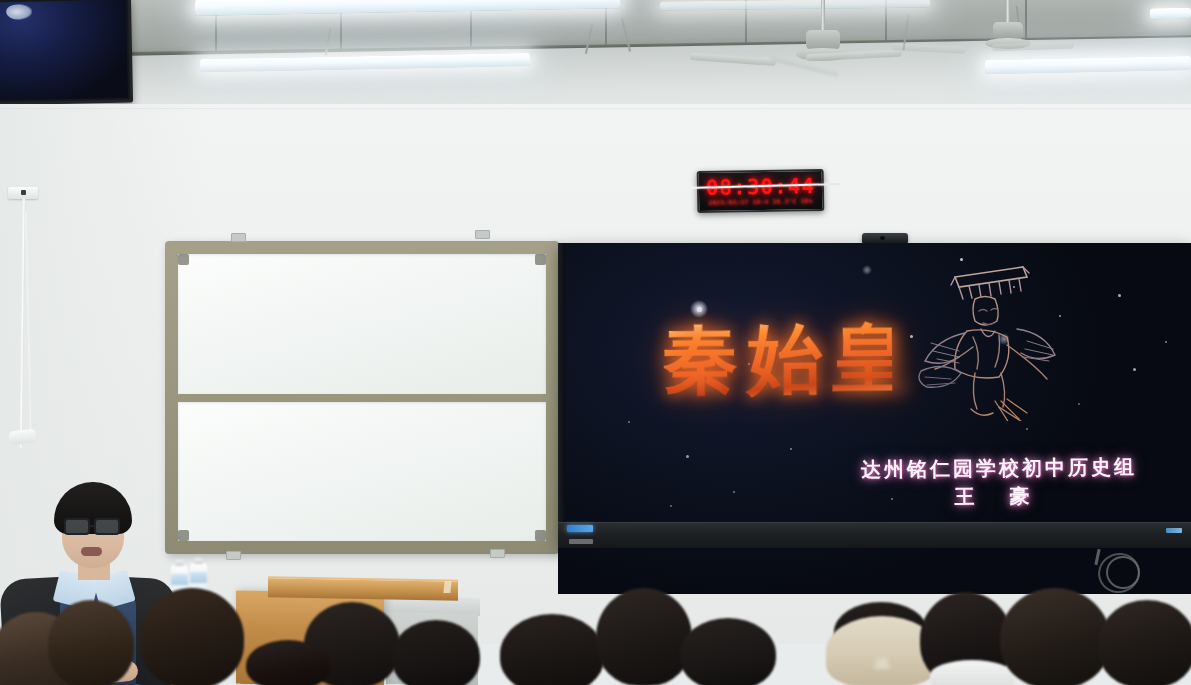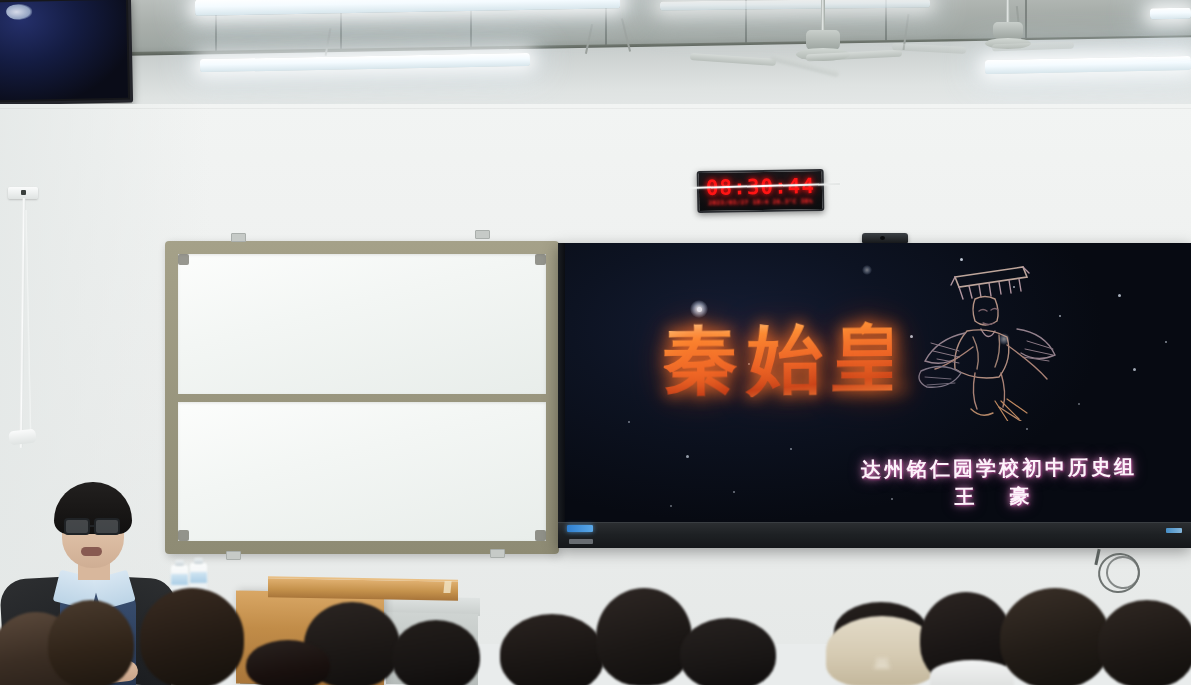--- a/index.html
+++ b/index.html
@@ -86,21 +86,21 @@
   .wb-panel { flex:1; background:linear-gradient(165deg,#fcfdfc 0%,#f3f6f4 40%,#e8edea 100%);
               box-shadow:inset 0 1px 3px rgba(0,0,0,.1); }
   .wb-corner { position:absolute; width:11px; height:11px; background:rgba(70,68,55,.55);
                border-radius:2px; }
   .wb-mount { position:absolute; width:15px; height:9px; background:#c6cac7;
               border:1px solid #a9aeab; border-radius:1px; }
 
   
   .disp { position:absolute; left:558px; top:243px; width:633px; height:305px;
           background:#0b0d12; box-shadow:0 4px 14px rgba(0,0,0,.35); }
-  .disp-screen { position:absolute; left:0; top:0; right:0; height:279px; overflow:hidden;
+  .disp-screen { position:absolute; left:0; top:0; right:0; height:351px; overflow:hidden;
         background:
           radial-gradient(ellipse 58% 70% at 28% 30%, #141c32 0%, #0d1322 45%, #070a12 100%),
           linear-gradient(160deg,#0e1526 0%,#0a0f1c 55%,#05070d 100%); }
   .disp-bezel { position:absolute; left:0; bottom:0; right:0; height:26px;
         background:linear-gradient(180deg,#2b2e31 0%,#1e2124 45%,#15171a 100%);
         border-top:1px solid #3a3e42; }
   .disp-led { position:absolute; left:9px; bottom:16px; width:26px; height:7px;
         background:linear-gradient(90deg,#2f7fd0,#5aa8e8); border-radius:1px;
         box-shadow:0 0 5px rgba(90,168,232,.8); }
   .disp-label { position:absolute; left:11px; bottom:4px; width:24px; height:5px;

